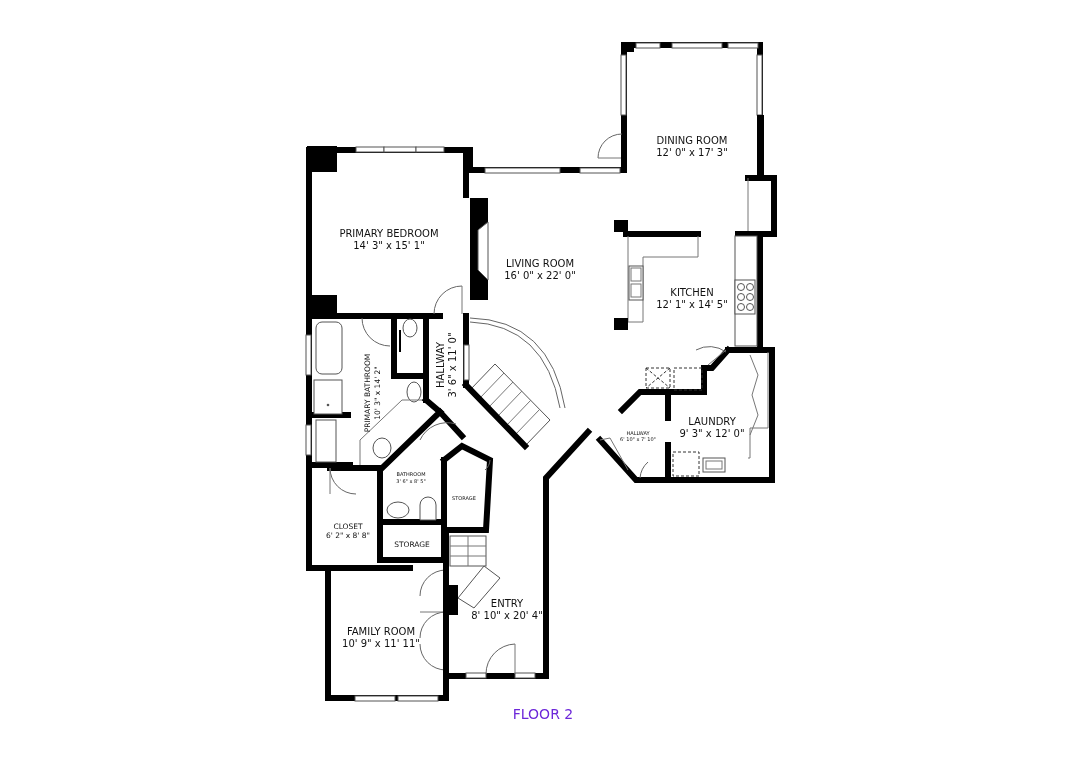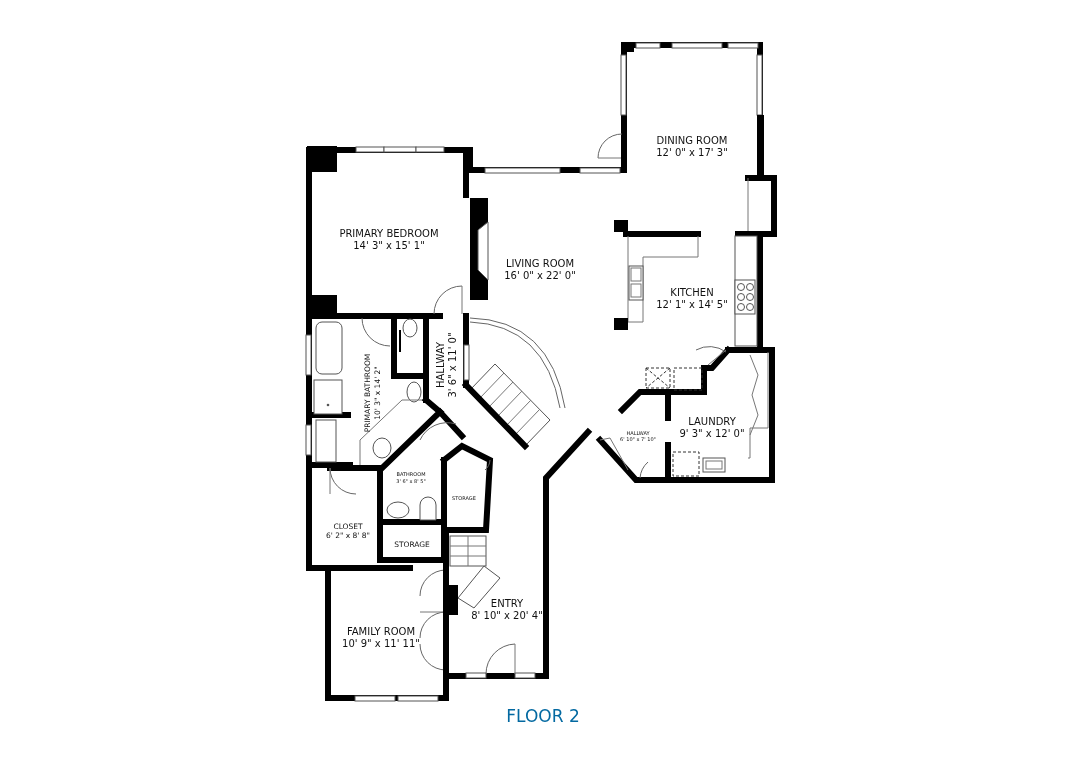--- a/index.html
+++ b/index.html
@@ -12,21 +12,21 @@
   .fix { fill: #fff; stroke: #555; stroke-width: 1; }
   .fix-thin { fill: none; stroke: #777; stroke-width: 1; }
   .dash { fill: none; stroke: #333; stroke-width: 1; stroke-dasharray: 3 2; }
   .door-arc { fill: none; stroke: #666; stroke-width: 1; }
   .lbl { font-family: "DejaVu Sans", "Liberation Sans", sans-serif; fill: #111; text-anchor: middle; }
   .lbl-name { font-size: 10px; }
   .lbl-dim { font-size: 10px; }
   .lbl-sm { font-size: 7.5px; }
   .lbl-xs { font-size: 5px; }
   .floor-title { position: absolute; left: 0; width: 1086px; top: 706px; text-align: center;
-                 font-family: "DejaVu Sans", "Liberation Sans", sans-serif; font-size: 17px; color: #0369a1; }
+                 font-family: "DejaVu Sans", "Liberation Sans", sans-serif; font-size: 14px; color: #6d28d9; }
 </style>
 </head>
 <body>
 
 <svg id="plan" viewBox="0 0 1086 768" xmlns="http://www.w3.org/2000/svg">
 
   <g>
     <polyline class="wall" points="624,160 624,45 760,45 760,178"></polyline>
     <rect class="wall-block" x="622" y="42" width="12" height="10"></rect>
     <rect class="win" x="636" y="43" width="24" height="5"></rect>

